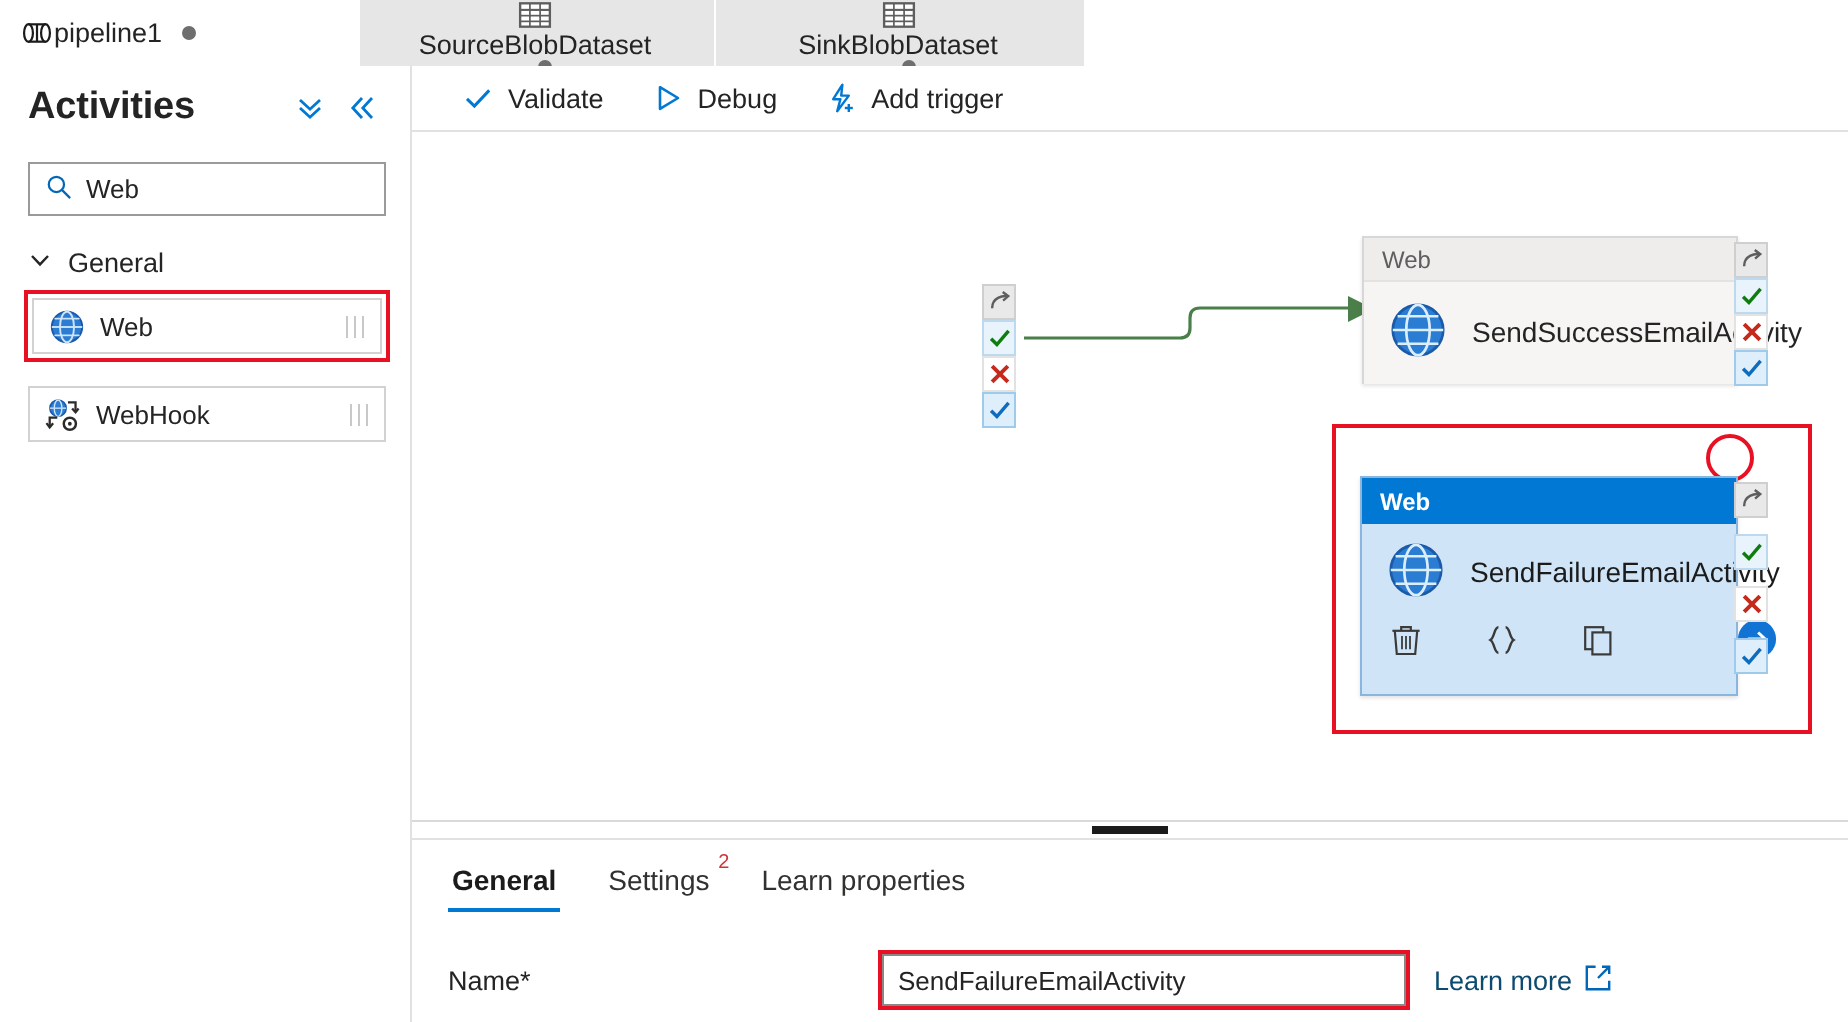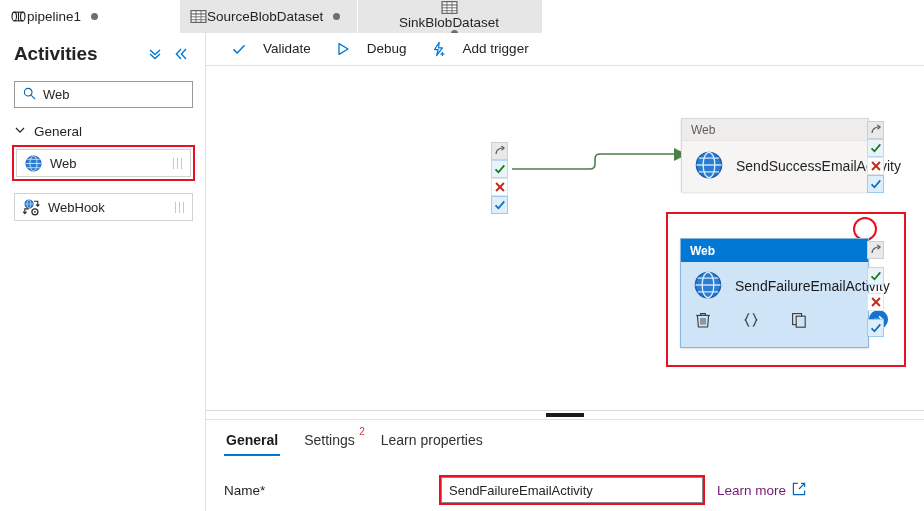--- a/index.html
+++ b/index.html
@@ -46,21 +46,21 @@
             align-items:center;padding:0 0 0 7px;box-sizing:border-box;cursor:pointer;}
   .act-item .ico{width:19px;height:19px;flex:none;margin-right:7px;}
   .act-item .lbl{font-size:13px;color:#242424;white-space:nowrap;}
   .grip{margin-left:auto;margin-right:8px;display:flex;gap:2.5px;}
   .grip i{display:block;width:1.5px;height:11px;background:#c8c8c8;}
 
   
   .cmdbar{position:absolute;left:206px;top:33px;width:718px;height:33px;background:#ffffff;
           border-bottom:1px solid #e1e1e1;box-sizing:border-box;display:flex;align-items:center;
           padding-left:14px;gap:2px;}
-  .cmd{display:flex;gap:16px;padding:4px 11px;cursor:pointer;border-radius:2px;}
+  .cmd{display:flex;align-items:center;gap:7px;padding:4px 11px;cursor:pointer;border-radius:2px;}
   .cmd span{font-size:13.5px;color:#242424;white-space:nowrap;}
   .cmd svg{display:block;flex:none;}
 
   
   .canvas{position:absolute;left:206px;top:66px;width:718px;height:345px;background:#ffffff;
           border-bottom:1px solid #d9d9d9;box-sizing:border-box;overflow:hidden;}
 
   
   .node{position:absolute;background:#f3f2f1;border:1px solid #d7d7d7;box-shadow:0 1px 2px rgba(0,0,0,.12);}
   .node .nhdr{height:22px;display:flex;align-items:center;padding-left:9px;box-sizing:border-box;
@@ -101,21 +101,21 @@
   .ptab.active:after{content:"";position:absolute;left:0;right:0;bottom:0;height:2.5px;background:#0078d4;}
   .ptab .sup{position:absolute;top:-6px;right:-8px;font-size:10px;color:#d13438;font-weight:400;}
 
   .formrow{display:flex;align-items:center;height:40px;padding-left:18px;margin-top:14px;}
   .flabel{width:215px;font-size:13.5px;color:#242424;}
   .flabel .req{color:#242424;}
   .finput-wrap{border:2px solid #e81123;padding:0;box-sizing:border-box;}
   .finput{width:262px;height:26px;border:1px solid #8a8886;box-sizing:border-box;
           font-family:inherit;font-size:13px;color:#242424;padding:0 7px;outline:none;background:#fff;}
   .learn{display:flex;align-items:center;gap:6px;margin-left:12px;cursor:pointer;}
-  .learn span{font-size:13.5px;color:#701a75;}
+  .learn span{font-size:13.5px;color:#0c4a6e;}
 </style>
 </head>
 <body>
 
 <div class="app">
 
   <div class="tabstrip">
     <div class="tabs">
 
       <div class="tab active" style="width:180px;">
@@ -125,21 +125,21 @@
             <ellipse cx="15" cy="8" rx="2.6" ry="5.2" fill="none" stroke="#1b1b1b" stroke-width="1.3"></ellipse>
             <line x1="5" y1="2.9" x2="15" y2="2.9" stroke="#1b1b1b" stroke-width="1.3"></line>
             <line x1="5" y1="13.1" x2="15" y2="13.1" stroke="#1b1b1b" stroke-width="1.3"></line>
             <line x1="10" y1="3" x2="10" y2="13" stroke="#1b1b1b" stroke-width="1.3"></line>
           </svg>
         </span>
         <span class="tab-label">pipeline1</span>
         <span class="dot"></span>
       </div>
 
-      <div class="tab" style="width:178px;">
+      <div class="tab" style="width:178px;flex-direction:column;">
         <span>
           <svg class="tab-ico" viewBox="0 0 16 14">
             <rect x="1" y="1.5" width="14" height="11" fill="#fff" stroke="#5e5e5e" stroke-width="1.1"></rect>
             <line x1="1" y1="4.6" x2="15" y2="4.6" stroke="#5e5e5e" stroke-width="1"></line>
             <line x1="1" y1="7.3" x2="15" y2="7.3" stroke="#5e5e5e" stroke-width=".8"></line>
             <line x1="1" y1="10" x2="15" y2="10" stroke="#5e5e5e" stroke-width=".8"></line>
             <line x1="5.6" y1="1.5" x2="5.6" y2="12.5" stroke="#5e5e5e" stroke-width=".8"></line>
             <line x1="10.4" y1="1.5" x2="10.4" y2="12.5" stroke="#5e5e5e" stroke-width=".8"></line>
           </svg>
         </span>

